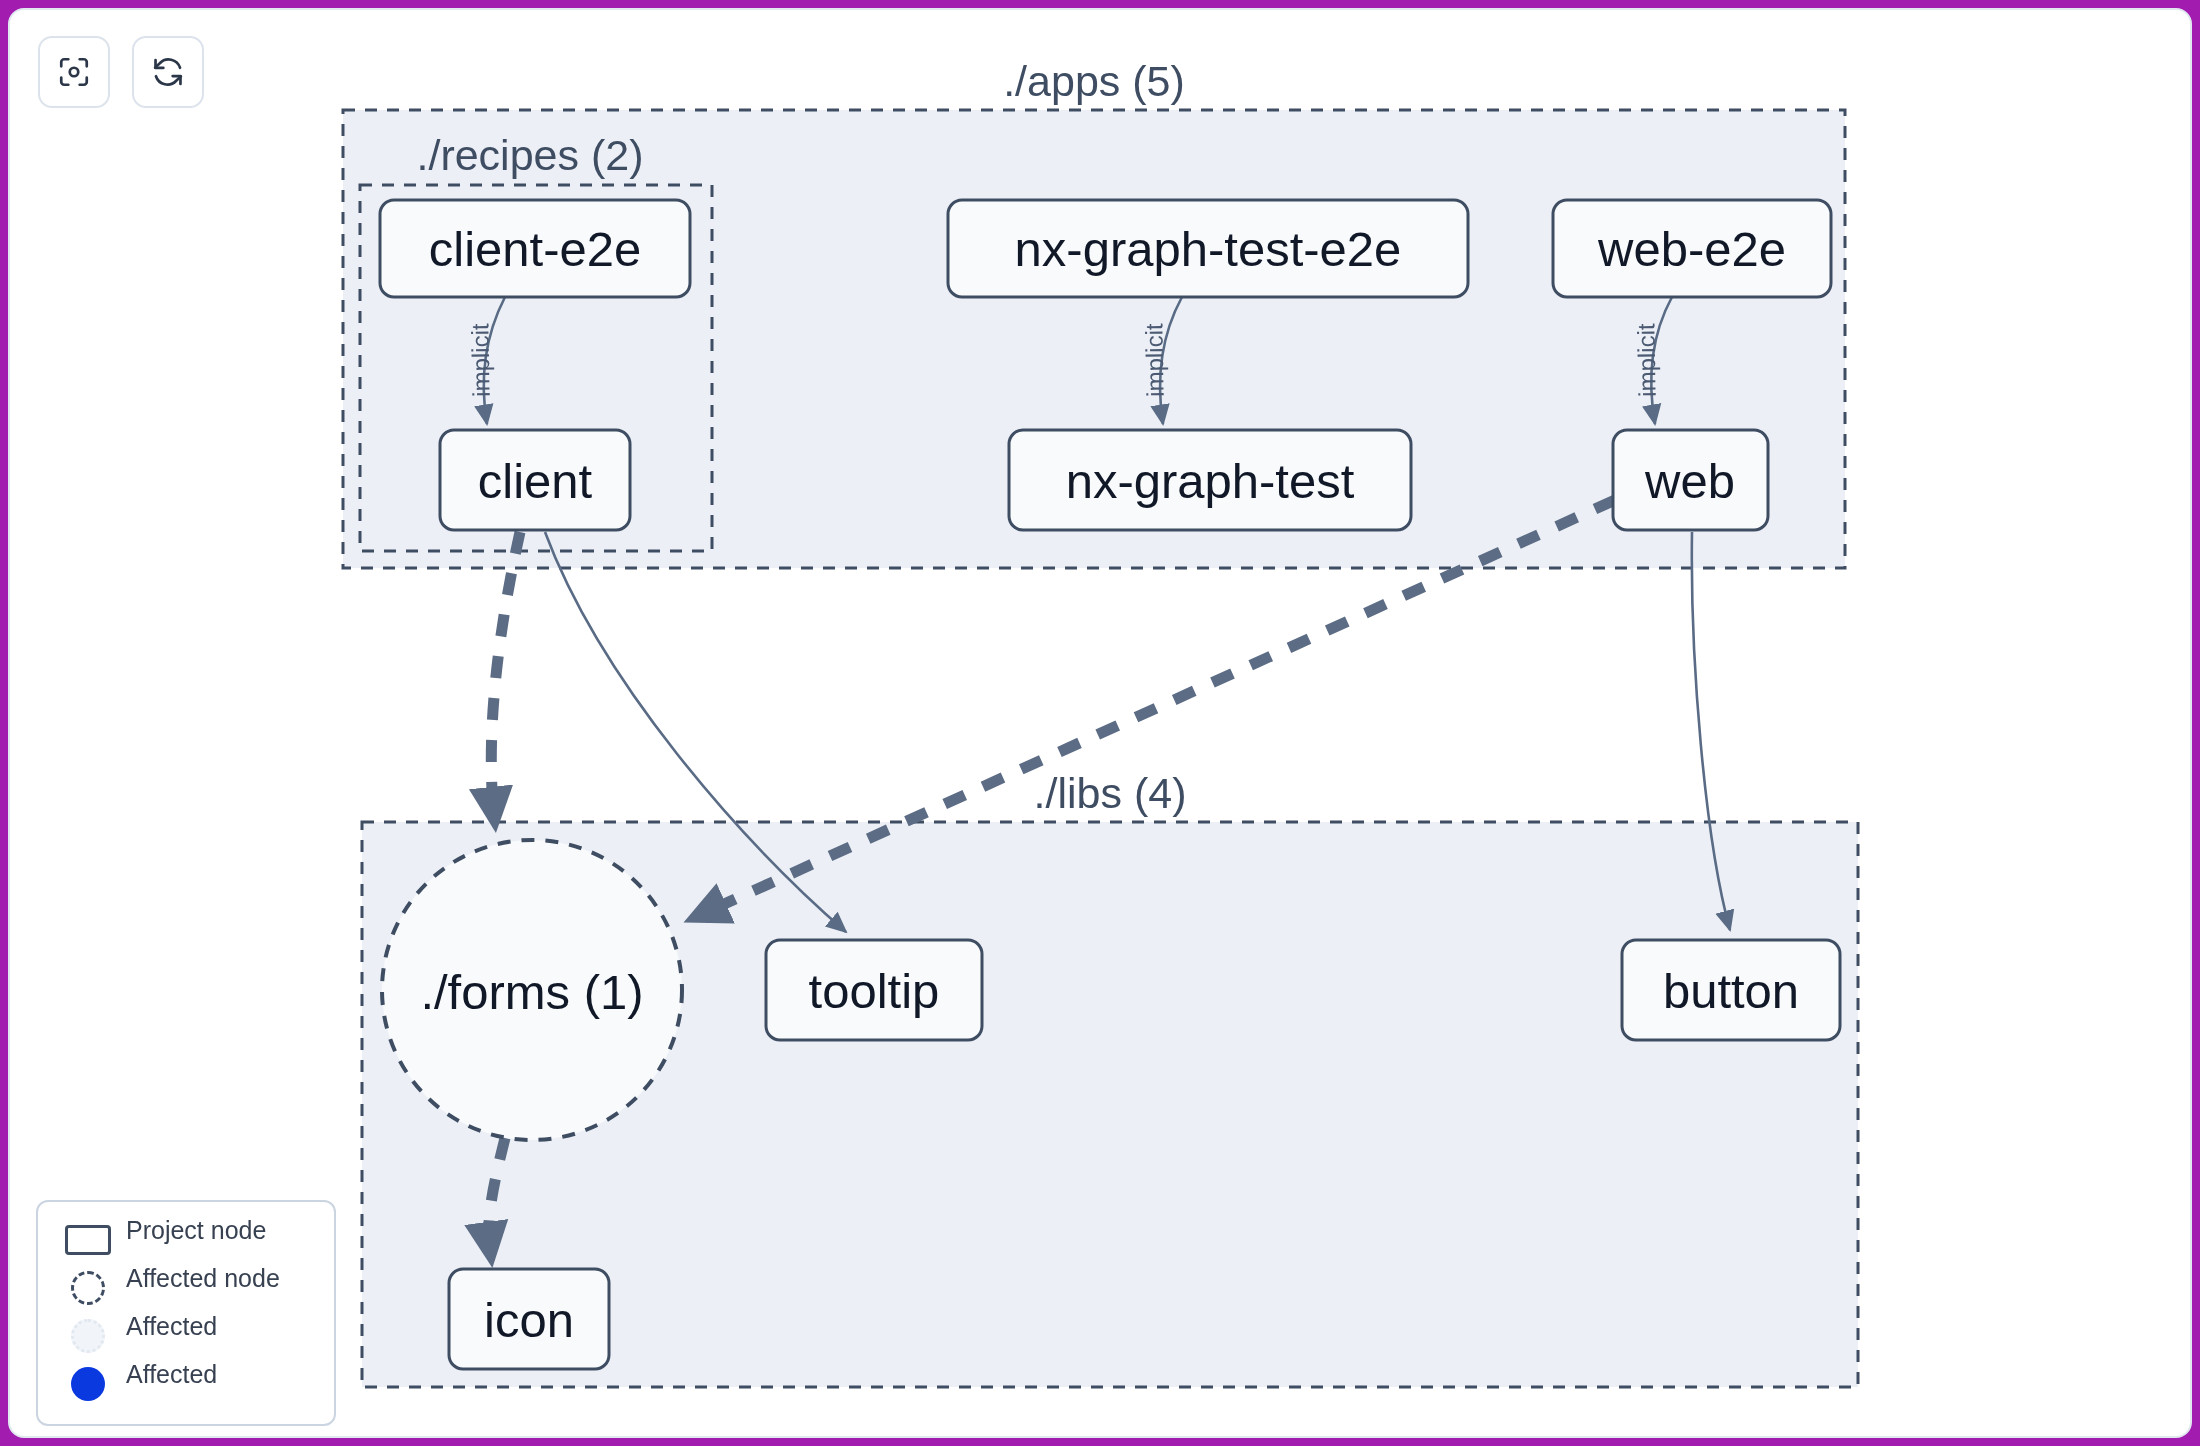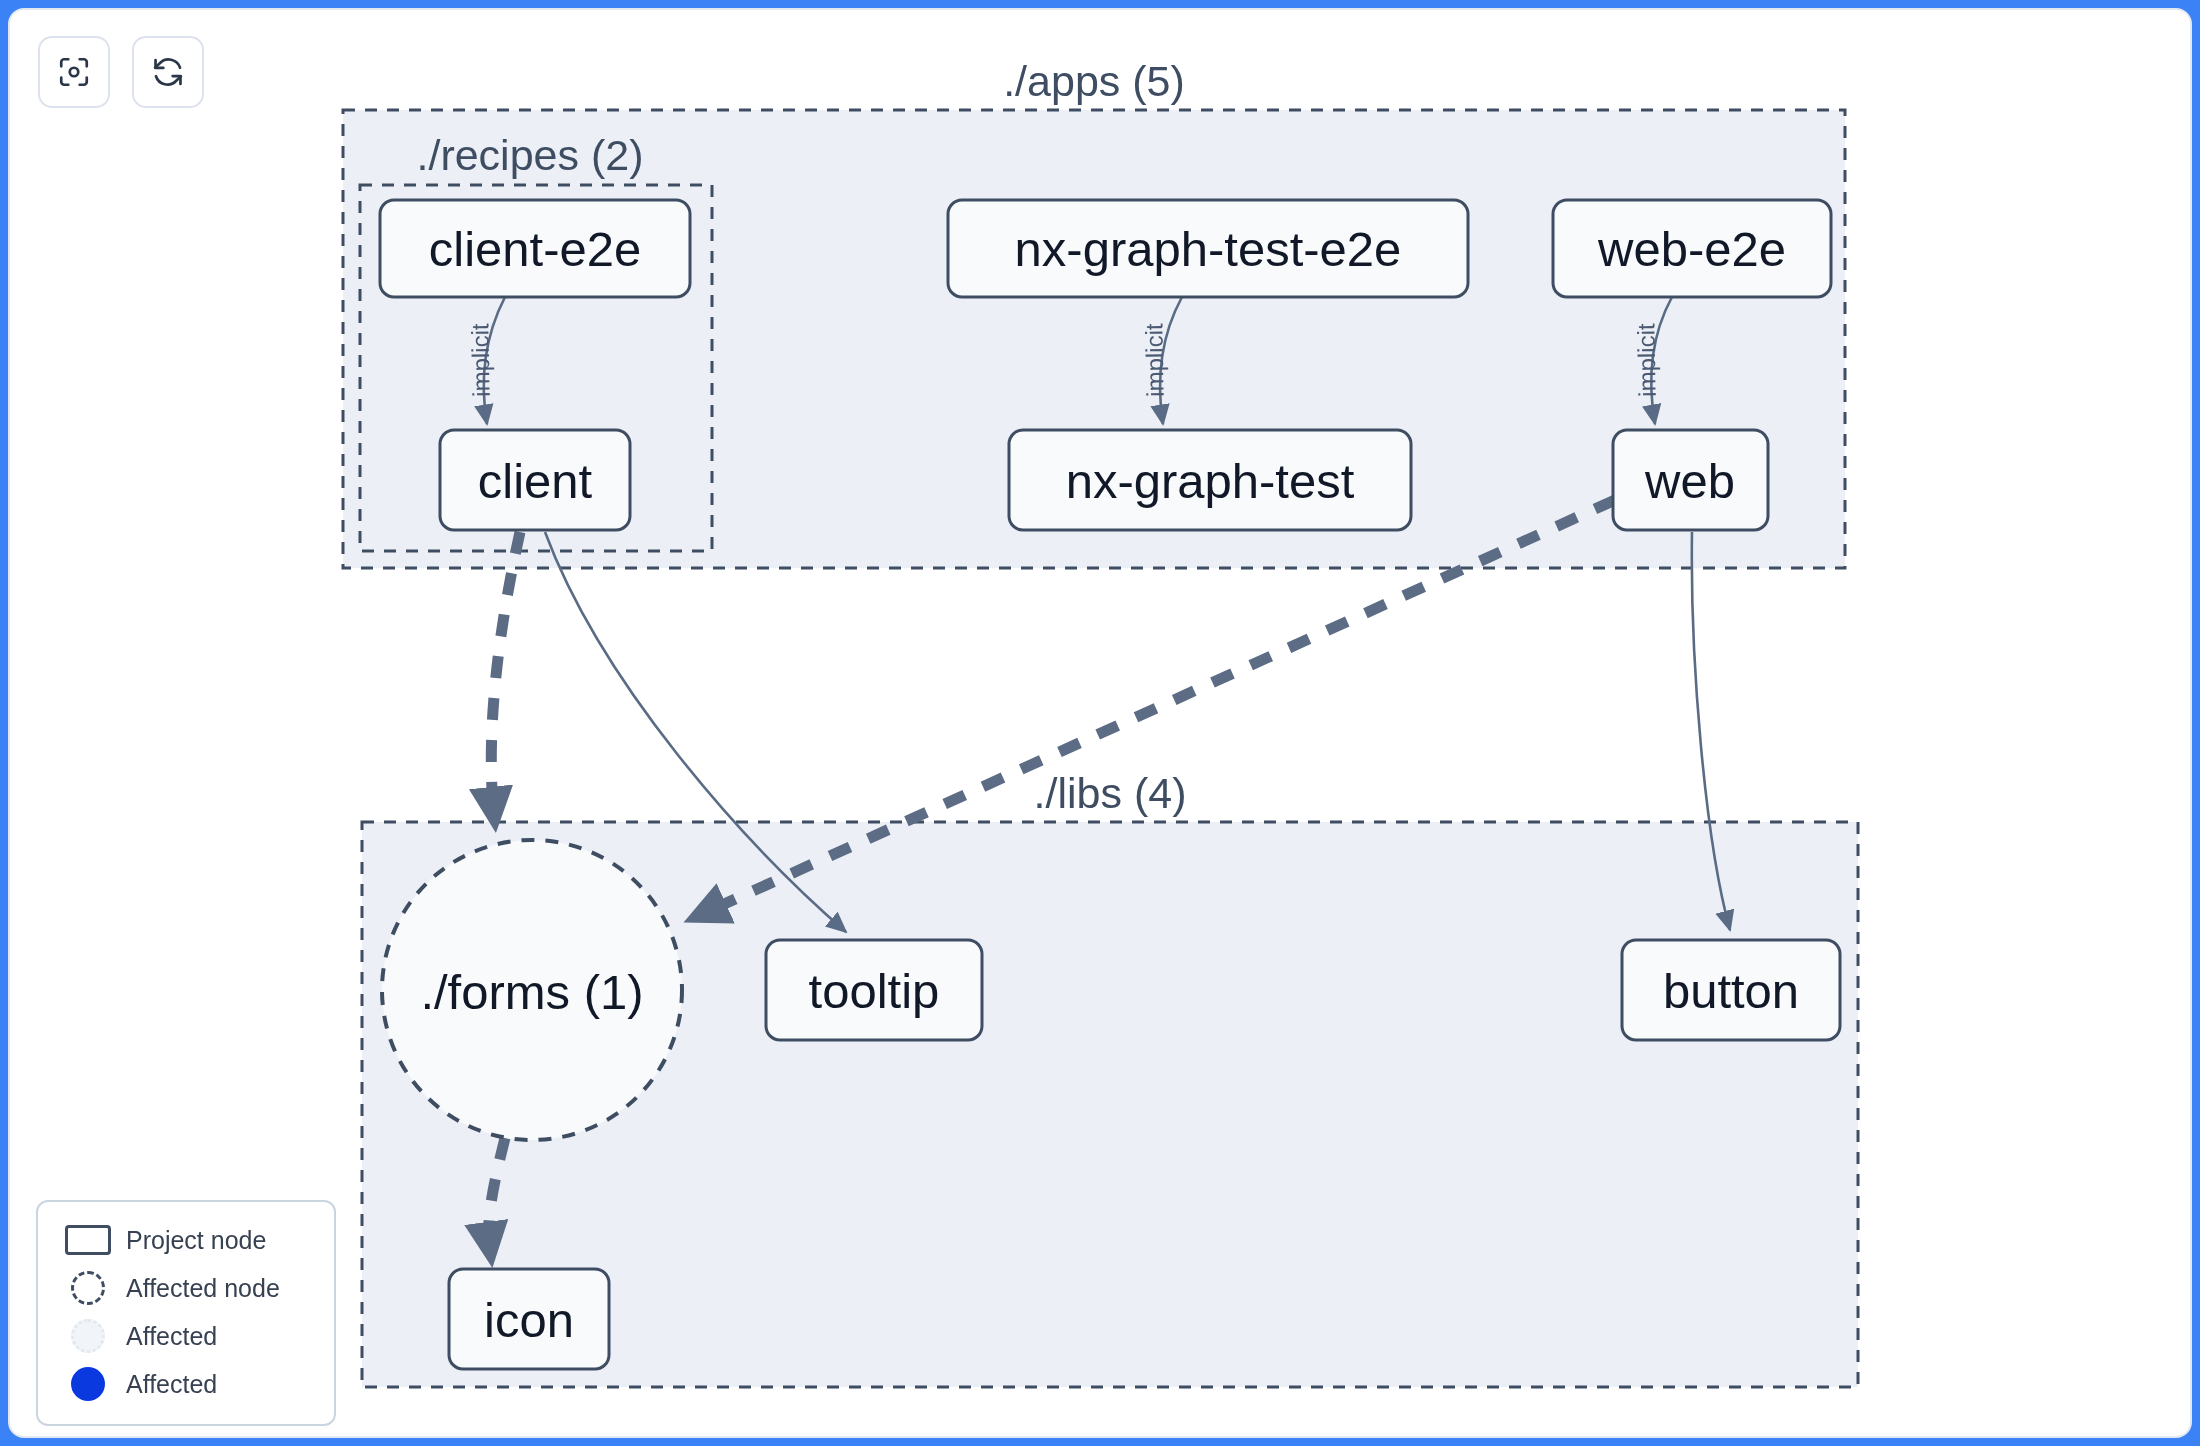--- a/index.html
+++ b/index.html
@@ -5,21 +5,21 @@
   html, body {
     margin: 0;
     padding: 0;
     background: #ffffff;
     font-family: "Liberation Sans", sans-serif;
   }
   #app {
     position: relative;
     width: 2200px;
     height: 1446px;
-    background: #3b82f6;
+    background: #a21caf;
     box-sizing: border-box;
     overflow: hidden;
     padding-left: 36px;
   }
   .page-frame {
     position: absolute;
     left: 8px;
     top: 8px;
     width: 2184px;
     height: 1430px;
@@ -116,21 +116,20 @@
     width: 300px;
     border: 2px solid #cbd5e1;
     border-radius: 12px;
     background: #ffffff;
     padding: 14px 18px 16px 18px;
     box-sizing: border-box;
     z-index: 30;
   }
   .legend-row {
     display: flex;
-    align-items: center;
     height: 48px;
   }
   .legend-swatch {
     width: 64px;
     flex: 0 0 64px;
     display: flex;
     align-items: center;
     justify-content: center;
   }
   .sw-project {

